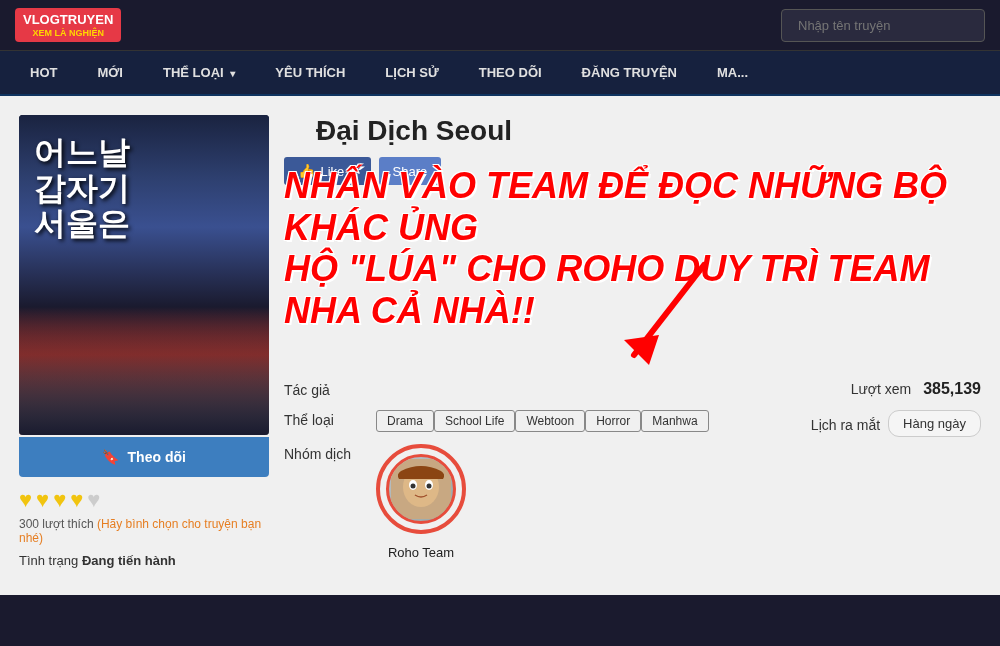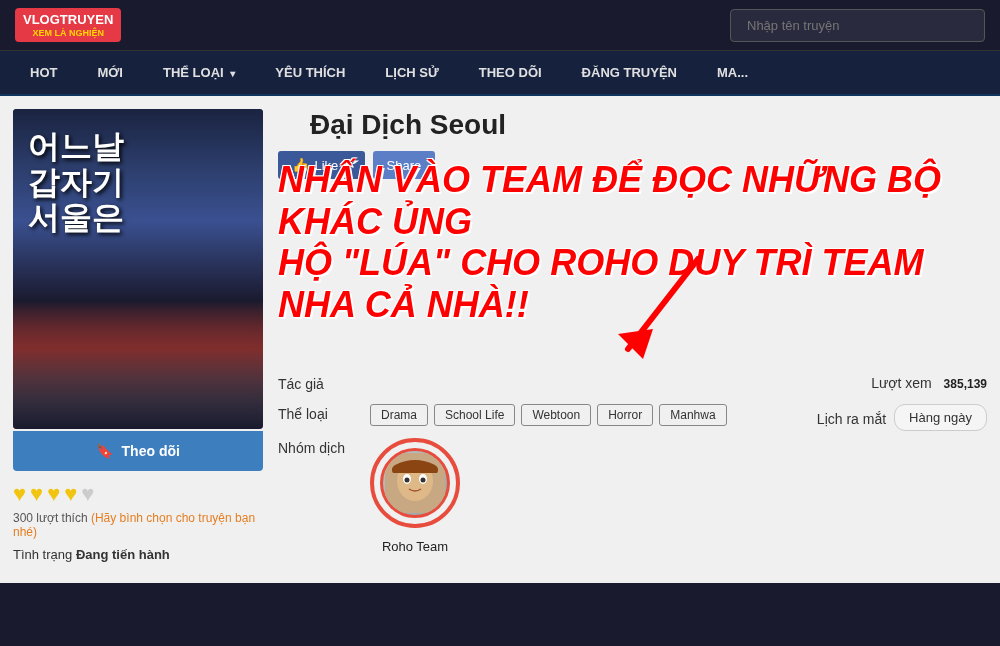--- a/index.html
+++ b/index.html
@@ -40,21 +40,21 @@
       color: #ffd700;
       display: block;
     }
     .search-input {
       background: #2a2a3e;
       border: 1px solid #555;
       color: #ccc;
       padding: 8px 16px;
       border-radius: 4px;
       font-size: 13px;
-      width: 255px;
+      width: 204px;
       outline: none;
     }
 
     
     .nav {
       background: #16213e;
       display: flex;
       align-items: center;
       padding: 0 10px;
       border-bottom: 2px solid #0f3460;
@@ -67,21 +67,21 @@
       cursor: pointer;
       white-space: nowrap;
       text-transform: uppercase;
       position: relative;
     }
     .nav-item .arrow { font-size: 10px; margin-left: 3px; }
 
     
     .main {
       background: #f0f0f0;
-      padding: 13px;
+      padding: 19px;
       display: flex;
       gap: 15px;
     }
 
     
     .left-panel {
       width: 250px;
       flex-shrink: 0;
     }
     .manga-cover {
@@ -231,24 +231,24 @@
       width: 80px;
       flex-shrink: 0;
       padding-top: 2px;
     }
     .meta-value {
       font-size: 14px;
       color: #222;
       flex: 1;
     }
     .views-label { font-size: 14px; color: #333; margin-left: 24px; }
-    .views-count { font-size: 12px; color: #222; font-weight: bold; }
-
-    
-    .genre-tags { display: flex; gap: 6px; flex-wrap: wrap; }
+    .views-count { font-size: 16px; color: #222; font-weight: bold; }
+
+    
+    .genre-tags { display: flex; flex-wrap: wrap; }
     .genre-tag {
       border: 1px solid #888;
       color: #333;
       padding: 3px 10px;
       border-radius: 3px;
       font-size: 12px;
       cursor: pointer;
     }
 
     

